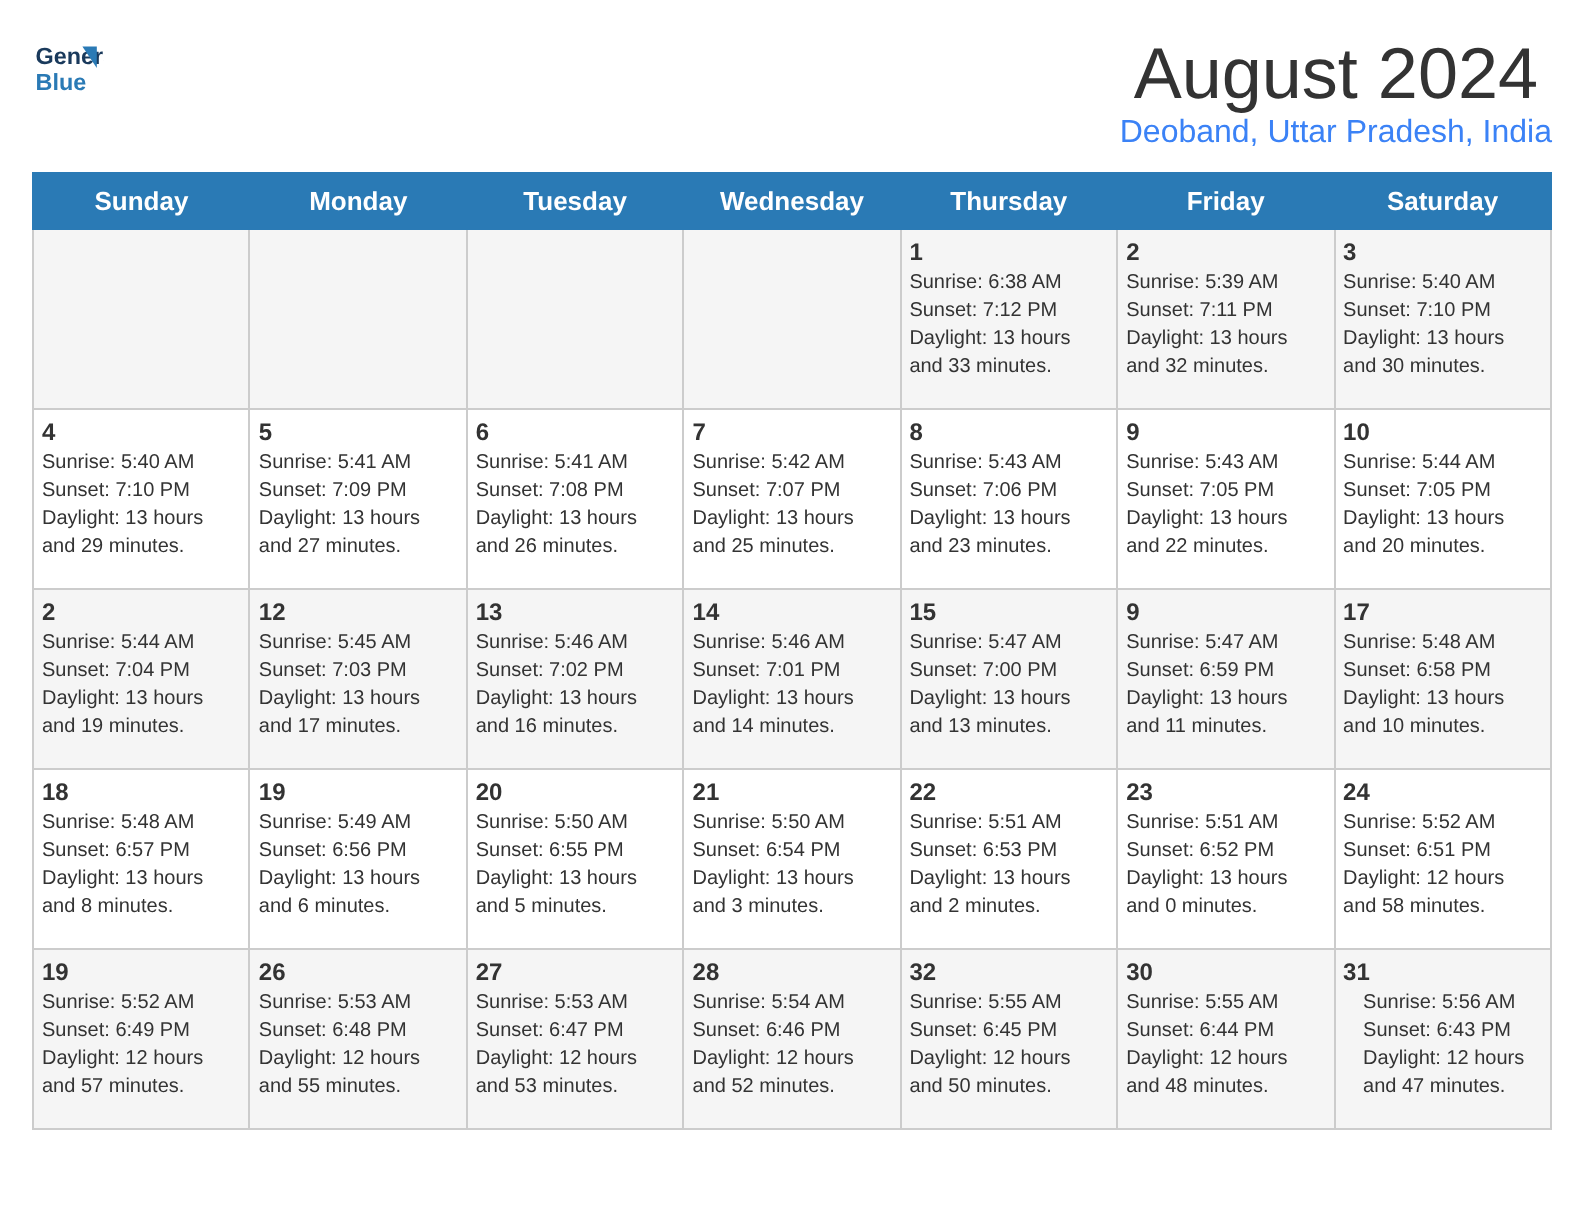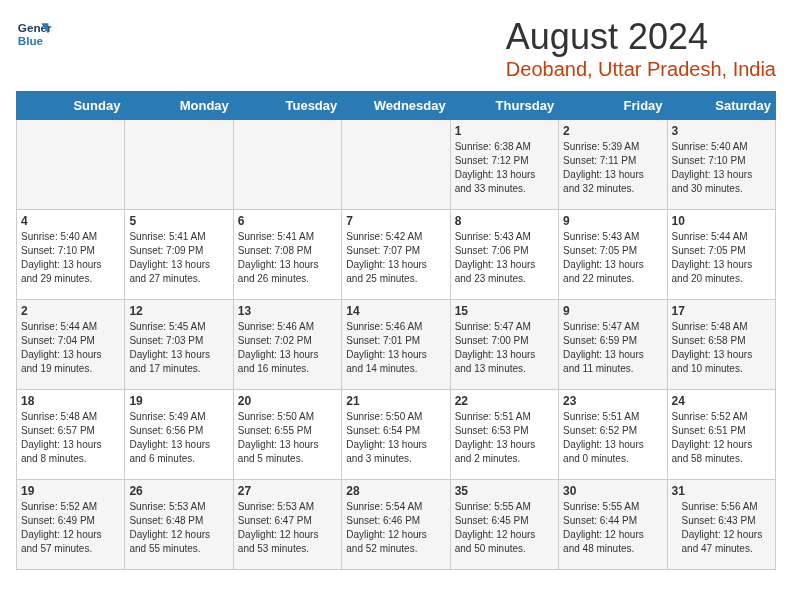--- a/index.html
+++ b/index.html
@@ -19,46 +19,46 @@
     .logo {
       display: flex;
       align-items: center;
       gap: 4px;
     }
     .logo-icon {
       width: 36px;
       height: 36px;
     }
     .title-block {
-      text-align: left;
+      text-align: center;
     }
     .main-title {
       font-size: 36px;
       font-weight: normal;
       color: #333;
     }
     .subtitle {
-      font-size: 20px;
-      color: #c2410c;
+      font-size: 16px;
+      color: #3b82f6;
     }
     table {
       width: 100%;
       border-collapse: collapse;
       table-layout: fixed;
     }
     thead tr {
       background-color: #2a7ab5;
     }
     thead th {
       color: #fff;
       font-size: 13px;
       font-weight: bold;
       padding: 6px 4px;
       border: 1px solid #2a7ab5;
-      text-align: right;
+      text-align: center;
     }
     tbody td {
       vertical-align: top;
       border: 1px solid #ccc;
       padding: 4px 4px;
       font-size: 10.5px;
       color: #333;
       min-height: 80px;
       height: 90px;
     }
@@ -313,21 +313,21 @@
 and 53 minutes.</div>
         </td>
         <td>
           <span class="day-num">28</span>
           <div class="day-info" style="white-space: pre-line;">Sunrise: 5:54 AM
 Sunset: 6:46 PM
 Daylight: 12 hours
 and 52 minutes.</div>
         </td>
         <td>
-          <span class="day-num">35</span>
+          <span class="day-num">32</span>
           <div class="day-info" style="white-space: pre-line;">Sunrise: 5:55 AM
 Sunset: 6:45 PM
 Daylight: 12 hours
 and 50 minutes.</div>
         </td>
         <td>
           <span class="day-num">30</span>
           <div class="day-info" style="white-space: pre-line;">Sunrise: 5:55 AM
 Sunset: 6:44 PM
 Daylight: 12 hours

